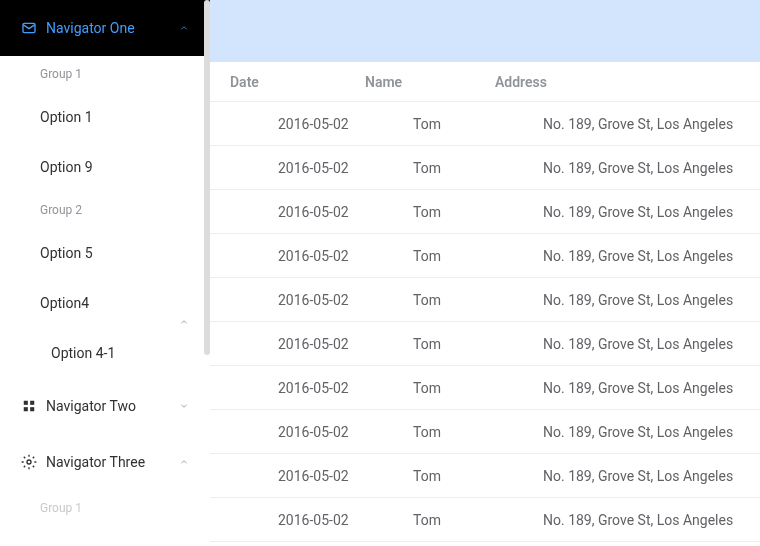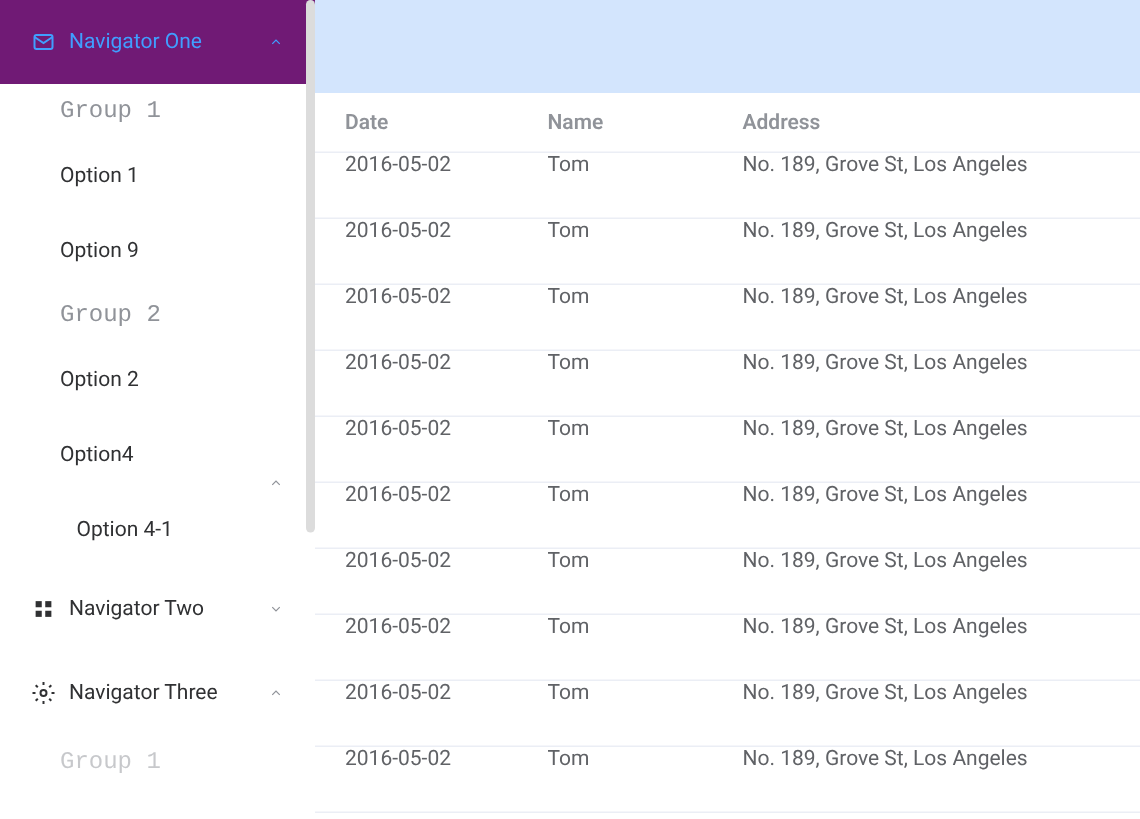--- a/index.html
+++ b/index.html
@@ -30,21 +30,21 @@
     }
     .nav-item {
       display: flex;
       align-items: center;
       padding: 0 20px;
       height: 56px;
       cursor: pointer;
       color: #303133;
     }
     .nav-item.active {
-      background: #701a75;
+      background: #000000;
       color: #409eff;
     }
     .nav-item .icon {
       width: 18px;
       height: 18px;
       margin-right: 8px;
       display: flex;
       align-items: center;
       justify-content: center;
     }
@@ -57,23 +57,22 @@
       display: flex;
       align-items: center;
       justify-content: center;
       color: #909399;
     }
     .nav-item.active .chevron { color: #409eff; }
     .group-title {
       padding: 0 8px 0 40px;
       height: 36px;
       line-height: 36px;
-      font-size: 16px;
-      color: #909399;
-      font-family: Liberation Mono, monospace;
+      font-size: 12px;
+      color: #909399;
     }
     .option {
       padding: 0 20px 0 40px;
       height: 50px;
       line-height: 50px;
       cursor: pointer;
       color: #303133;
       display: flex;
       align-items: flex-end;
     }
@@ -112,22 +111,24 @@
       display: flex;
       height: 40px;
       align-items: center;
       border-bottom: 1px solid #ebeef5;
       color: #909399;
       font-weight: 600;
     }
     .table-row {
       display: flex;
       height: 44px;
+      align-items: center;
       border-bottom: 1px solid #ebeef5;
       color: #606266;
+      padding-left: 48px;
     }
     .col-date { width: 155px; padding-left: 20px; }
     .col-name { width: 130px; }
     .col-address { flex: 1; }
     svg { display: block; }
   </style>
 </head>
 <body>
 
 <div class="sidebar">
@@ -149,21 +150,21 @@
   <div class="group-title">Group 1</div>
   <div class="option">
     <span class="label">Option 1</span>
   </div>
   <div class="option">
     <span class="label">Option 9</span>
   </div>
 
   <div class="group-title">Group 2</div>
   <div class="option">
-    <span class="label">Option 2</span>
+    <span class="label">Option 5</span>
   </div>
   <div class="option">
     <span class="label">Option4</span>
     <span class="chevron">
       <svg width="10" height="10" viewBox="0 0 24 24" fill="none" stroke="currentColor" stroke-width="2">
           <path d="M6 15l6-6 6 6"></path>
         </svg>
     </span>
   </div>
   <div class="sub-option">Option 4-1</div>

